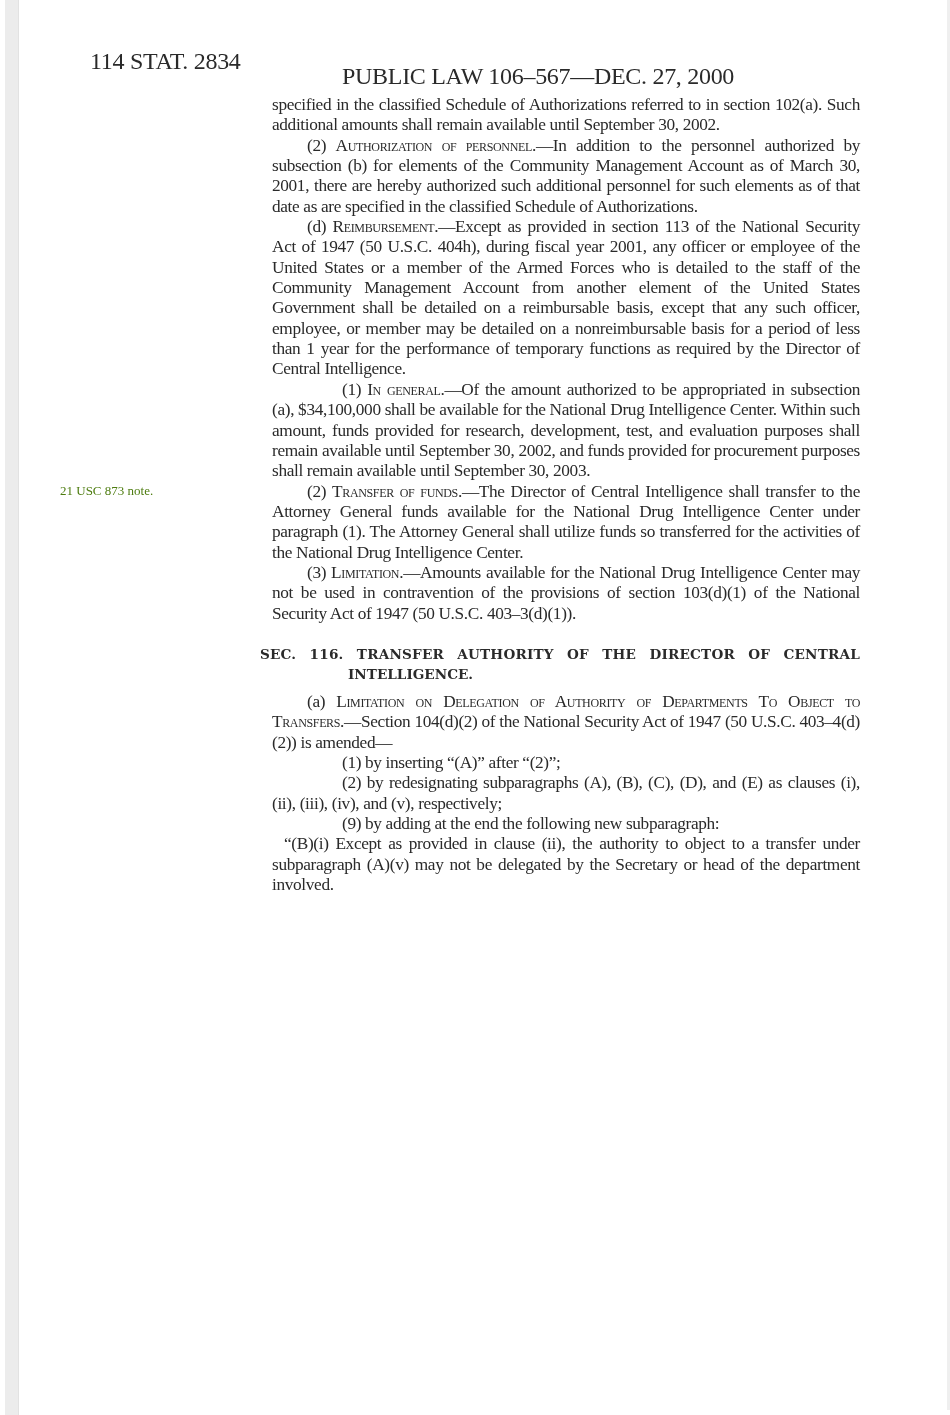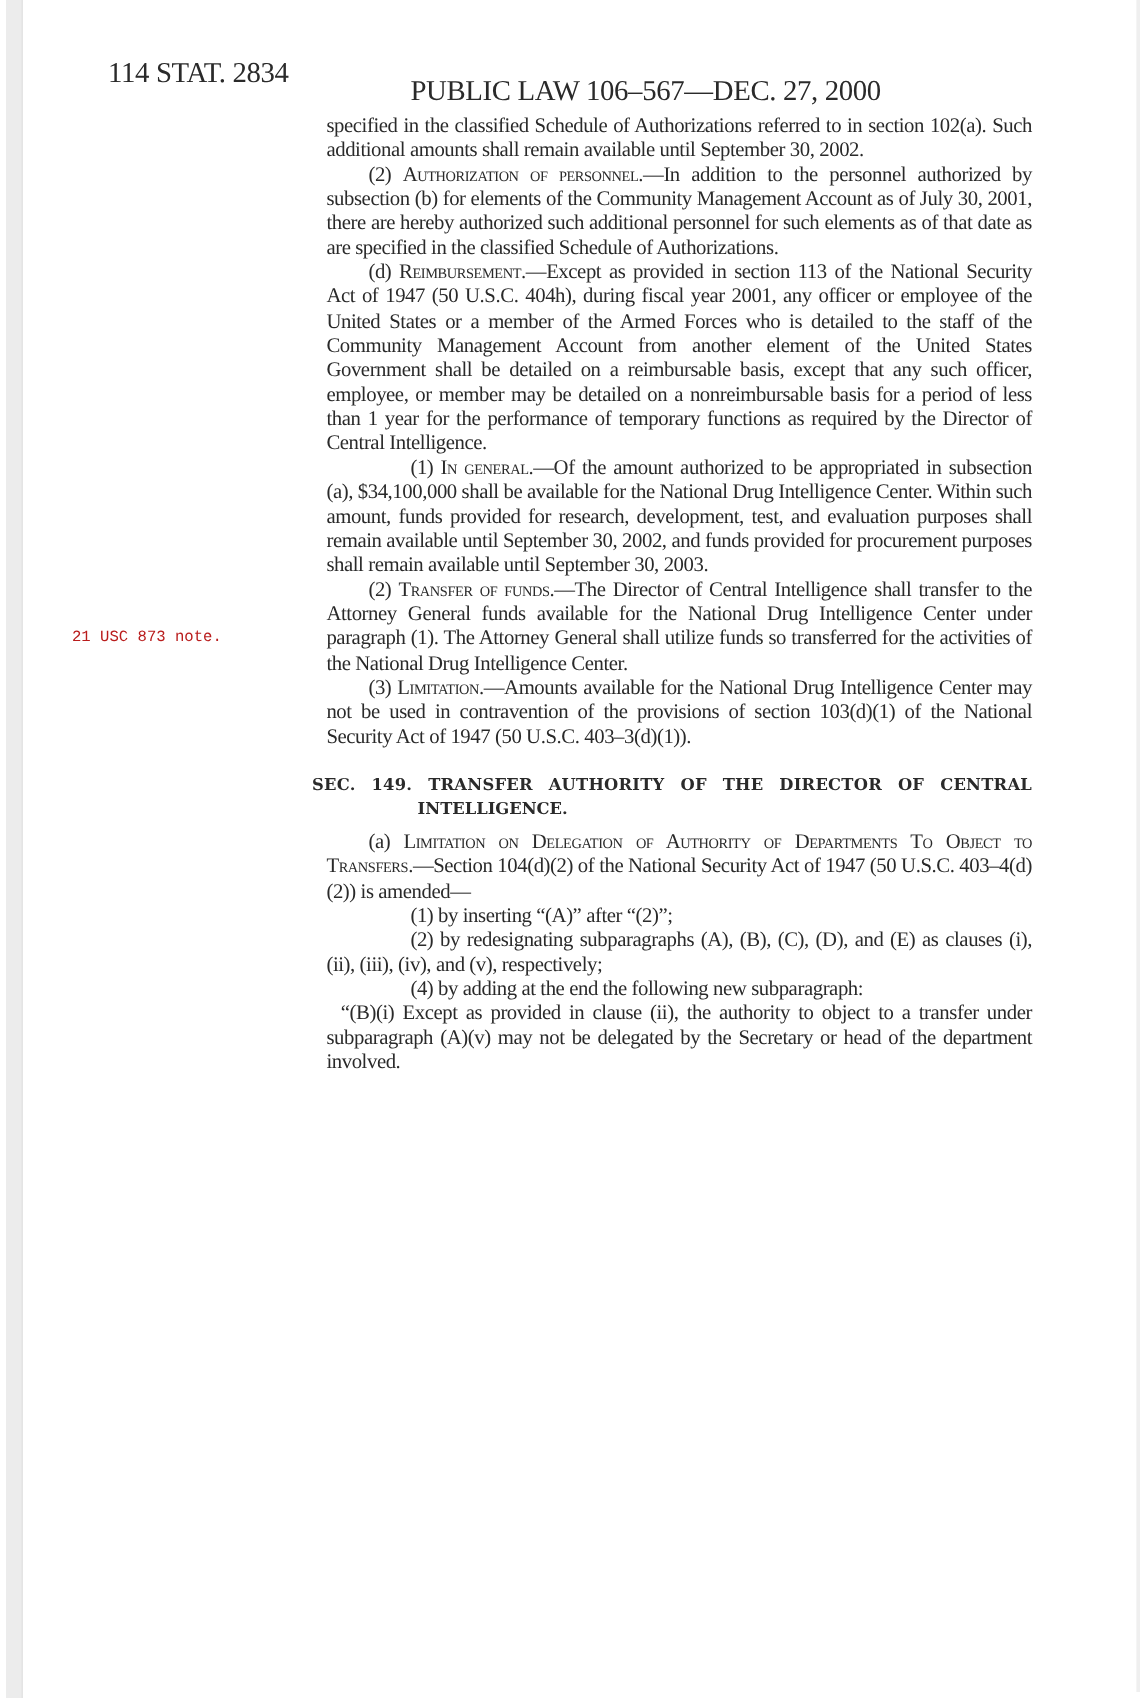--- a/index.html
+++ b/index.html
@@ -5,21 +5,21 @@
   html, body { margin: 0; padding: 0; }
   body {
     width: 950px; height: 1415px; background: #ffffff; position: relative; overflow: hidden;
     font-family: "DejaVu Serif", "Liberation Serif", serif; color: #2a2a2a;
   }
   .edge-left { position: absolute; left: 5px; top: 0; width: 13px; height: 1415px; background: #ececec; border-right: 1px solid #e2e2e2; }
   .edge-right { position: absolute; right: 0; top: 0; width: 3px; height: 1410px; background: #efefef; }
   .header { position: absolute; top: 48px; left: 90px; width: 780px; height: 30px; font-family: "Liberation Serif", serif; font-size: 24px; letter-spacing: -0.3px; color: #2a2a2a; }
   .header .stat { position: absolute; left: 0; top: 0; text-align: right; }
   .header .law { position: absolute; left: 252px; top: 15px; }
-  .margin-note { position: absolute; left: 60px; font-family: Liberation Mono, monospace; font-size: 13px; color: #b91c1c; margin-top: 40px; }
+  .margin-note { position: absolute; left: 60px; font-family: Liberation Serif, serif; font-size: 13px; color: #4d7c0f; }
   .body { position: absolute; top: 95px; left: 272px; width: 588px; }
   p { margin: 0; font-size: 17.3px; line-height: 20.35px; text-align: justify; text-align-last: left; letter-spacing: -0.35px; font-family: "Liberation Serif", serif; }
   p.ind { text-indent: 35px; }
   .sc { font-variant: small-caps; }
   h2 { margin: 20px 0 0 0; font-family: "DejaVu Serif", serif; font-weight: bold; font-size: 13.6px; line-height: 21px; letter-spacing: 0.2px; text-align: justify; text-align-last: justify; }
   .sec-label { margin-left: -12px; }
   .sec-cont { text-align: right; text-align-last: left; padding-left: 76px; margin: 0; font-family: "DejaVu Serif", serif; font-weight: bold; font-size: 13.6px; line-height: 19px; }
   .gap { height: 8px; }
 </style>
 </head>
@@ -31,35 +31,35 @@
 <div class="header">
   <span class="stat">114 STAT. 2834</span>
   <span class="law">PUBLIC LAW 106–567—DEC. 27, 2000</span>
 </div>
 
 <div class="margin-note" style="top:483px;">21 USC 873 note.</div>
 
 <div class="body">
   <p><span>specified in the classified Schedule of Authorizations referred to in section 102(a). Such additional amounts shall remain available until September 30, 2002.</span></p>
 
-  <p class="ind"><span>(2) </span><span class="sc">Authorization of personnel</span><span>.—In addition to the personnel authorized by subsection (b) for elements of the Community Management Account as of July 30, 2001, there are hereby authorized such additional personnel for such elements as of that date as are specified in the classified Schedule of Authorizations.</span></p>
+  <p class="ind"><span>(2) </span><span class="sc">Authorization of personnel</span><span>.—In addition to the personnel authorized by subsection (b) for elements of the Community Management Account as of March 30, 2001, there are hereby authorized such additional personnel for such elements as of that date as are specified in the classified Schedule of Authorizations.</span></p>
 
   <p class="ind"><span>(d) </span><span class="sc">Reimbursement</span><span>.—Except as provided in section 113 of the National Security Act of 1947 (50 U.S.C. 404h), during fiscal year 2001, any officer or employee of the United States or a member of the Armed Forces who is detailed to the staff of the Community Management Account from another element of the United States Government shall be detailed on a reimbursable basis, except that any such officer, employee, or member may be detailed on a nonreimbursable basis for a period of less than 1 year for the performance of temporary functions as required by the Director of Central Intelligence.</span></p>
 
 
   <p class="ind" style="text-indent:70px;"><span>(1) </span><span class="sc">In general</span><span>.—Of the amount authorized to be appropriated in subsection (a), $34,100,000 shall be available for the National Drug Intelligence Center. Within such amount, funds provided for research, development, test, and evaluation purposes shall remain available until September 30, 2002, and funds provided for procurement purposes shall remain available until September 30, 2003.</span></p>
 
   <p class="ind"><span>(2) </span><span class="sc">Transfer of funds</span><span>.—The Director of Central Intelligence shall transfer to the Attorney General funds available for the National Drug Intelligence Center under paragraph (1). The Attorney General shall utilize funds so transferred for the activities of the National Drug Intelligence Center.</span></p>
 
   <p class="ind"><span>(3) </span><span class="sc">Limitation</span><span>.—Amounts available for the National Drug Intelligence Center may not be used in contravention of the provisions of section 103(d)(1) of the National Security Act of 1947 (50 U.S.C. 403–3(d)(1)).</span></p>
 
 
-  <h2 class="sec-label">SEC. 149. TRANSFER AUTHORITY OF THE DIRECTOR OF CENTRAL</h2>
+  <h2 class="sec-label">SEC. 116. TRANSFER AUTHORITY OF THE DIRECTOR OF CENTRAL</h2>
   <div class="sec-cont">INTELLIGENCE.</div>
   <div class="gap"></div>
 
   <p class="ind"><span>(a) </span><span class="sc">Limitation on Delegation of Authority of Departments To Object to Transfers</span><span>.—Section 104(d)(2) of the National Security Act of 1947 (50 U.S.C. 403–4(d)(2)) is amended—</span></p>
 
   <p style="text-indent:35px; padding-left:35px;">(1) by inserting “(A)” after “(2)”;</p>
   <p style="text-indent:35px; padding-left:0;"><span style="display:inline-block;width:35px;"></span><span>(2) by redesignating subparagraphs (A), (B), (C), (D), and (E) as clauses (i), (ii), (iii), (iv), and (v), respectively;</span></p>
-  <p style="text-indent:70px;">(4) by adding at the end the following new subparagraph:</p>
+  <p style="text-indent:70px;">(9) by adding at the end the following new subparagraph:</p>
   <p style="text-indent:12px;">“(B)(i) Except as provided in clause (ii), the authority to object to a transfer under subparagraph (A)(v) may not be delegated by the Secretary or head of the department involved.</p>
 </div>
 
 </body></html>

